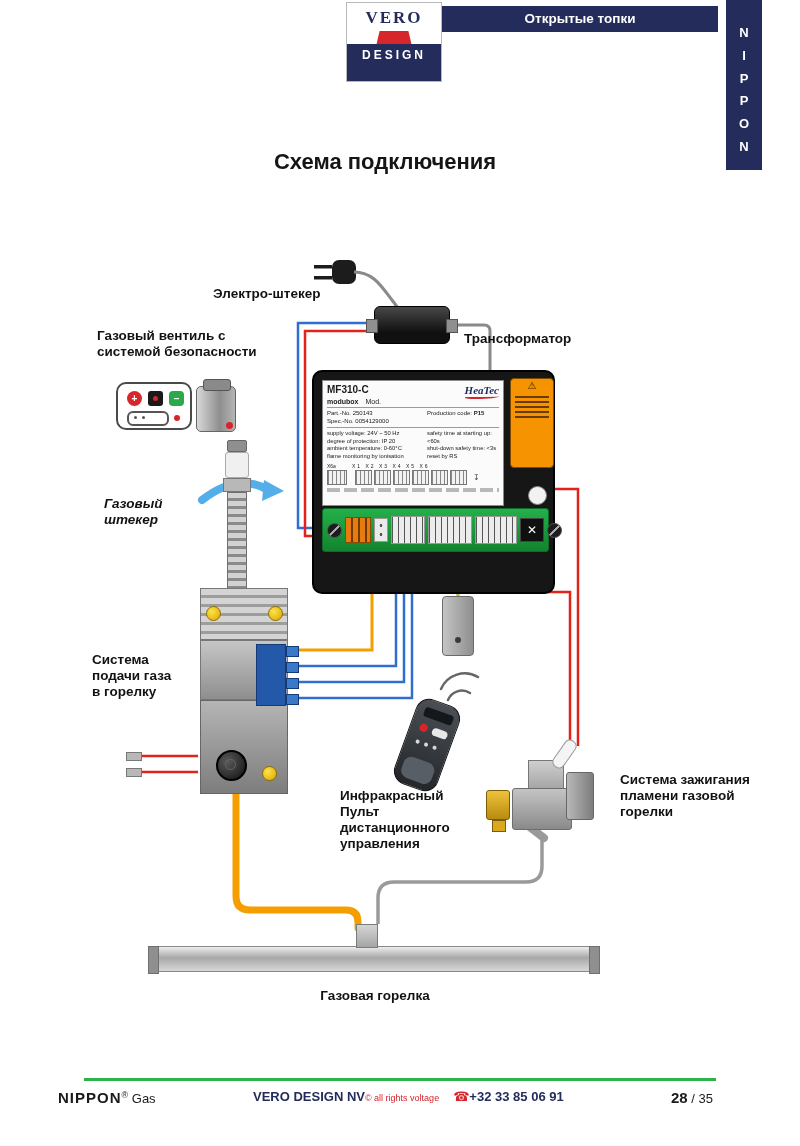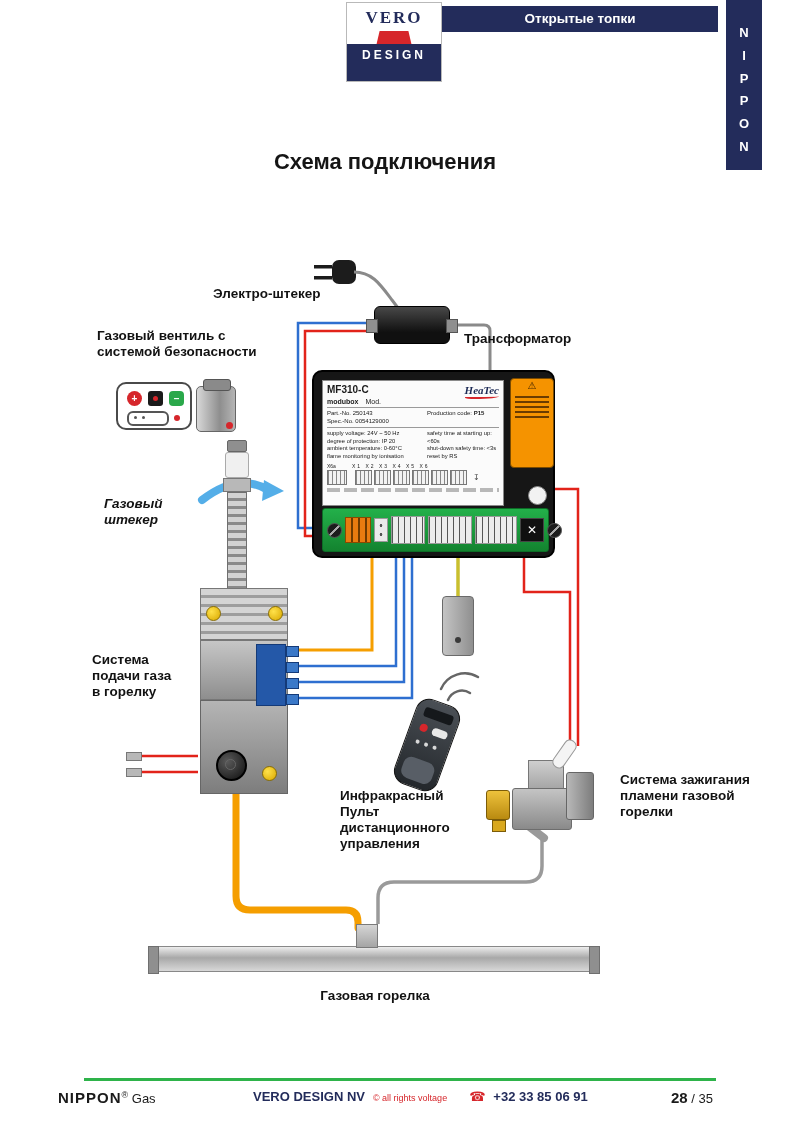--- a/index.html
+++ b/index.html
@@ -62,21 +62,21 @@
   .valve .dot{position:absolute;left:29px;top:35px;width:7px;height:7px;border-radius:50%;background:#d6262b;}
 
   
   .gp-cap{left:227px;top:440px;width:20px;height:12px;background:#8f8f8f;border:1px solid #666;border-radius:2px;}
   .gp-cer{left:225px;top:452px;width:24px;height:26px;background:#f0f0f0;border:1px solid #aaa;border-radius:3px;}
   .gp-hex{left:223px;top:478px;width:28px;height:14px;background:#b8b8b8;border:1px solid #777;}
   .gp-hose{left:227px;top:492px;width:20px;height:98px;border:1px solid #6f6f6f;
            background:repeating-linear-gradient(180deg,#d2d2d2 0 5px,#8a8a8a 5px 8px);}
 
   
-  .cbox{left:312px;top:370px;width:243px;height:188px;background:#161616;border:2px solid #000;border-radius:10px;}
+  .cbox{left:312px;top:370px;width:243px;height:224px;background:#161616;border:2px solid #000;border-radius:10px;}
   .cb-label{position:absolute;left:8px;top:8px;width:182px;height:126px;background:#fbfbfb;border:1px solid #8a8a8a;
             padding:3px 4px;box-sizing:border-box;color:#1a1a1a;}
   .cb-head{display:flex;align-items:flex-start;}
   .cb-model{font-size:10px;font-weight:bold;}
   .heatec{margin-left:auto;font-family:"Liberation Serif","DejaVu Serif",serif;font-style:italic;
           font-weight:bold;font-size:11px;color:#1c2a55;}
   .heatec-swoosh{height:2px;border-bottom:2px solid #d6262b;border-radius:0 0 70% 30%;margin-top:-1px;}
   .cb-sub{font-size:7px;font-weight:bold;margin-top:-1px;}
   .cb-sub .mod{font-weight:normal;margin-left:5px;}
   .cb-row{display:flex;font-size:6px;margin-top:2px;line-height:1.25;}
@@ -160,21 +160,21 @@
   .burner .cap.l{left:-1px;} .burner .cap.r{right:-1px;}
   .burner-box{left:356px;top:924px;width:22px;height:24px;border:1px solid #7a7a7a;
               background:linear-gradient(180deg,#d5d5d5,#a5a5a5);z-index:3;}
 
   
   .green-line{position:absolute;left:84px;top:1078px;width:632px;height:3px;background:#2eb34a;}
   .foot{position:absolute;top:1089px;font-size:13px;color:#1a1a1a;}
   .f-left{left:58px;}
   .f-left .b{font-weight:bold;font-size:15px;letter-spacing:1px;}
   .f-left .r{font-size:9px;vertical-align:super;}
-  .f-center{left:253px;display:flex;align-items:baseline;gap:8px;}
+  .f-center{left:253px;display:flex;align-items:baseline;}
   .f-company{color:#232c5b;font-weight:bold;font-size:13px;}
   .f-rights{color:#d6262b;font-size:9px;}
   .f-phoneicon{color:#d6262b;font-size:13px;margin-left:14px;}
   .f-phone{color:#232c5b;font-weight:bold;font-size:13px;}
   .f-right{left:671px;}
   .f-right .num{font-weight:bold;font-size:15px;}
 </style>
 </head>
 <body>
 

